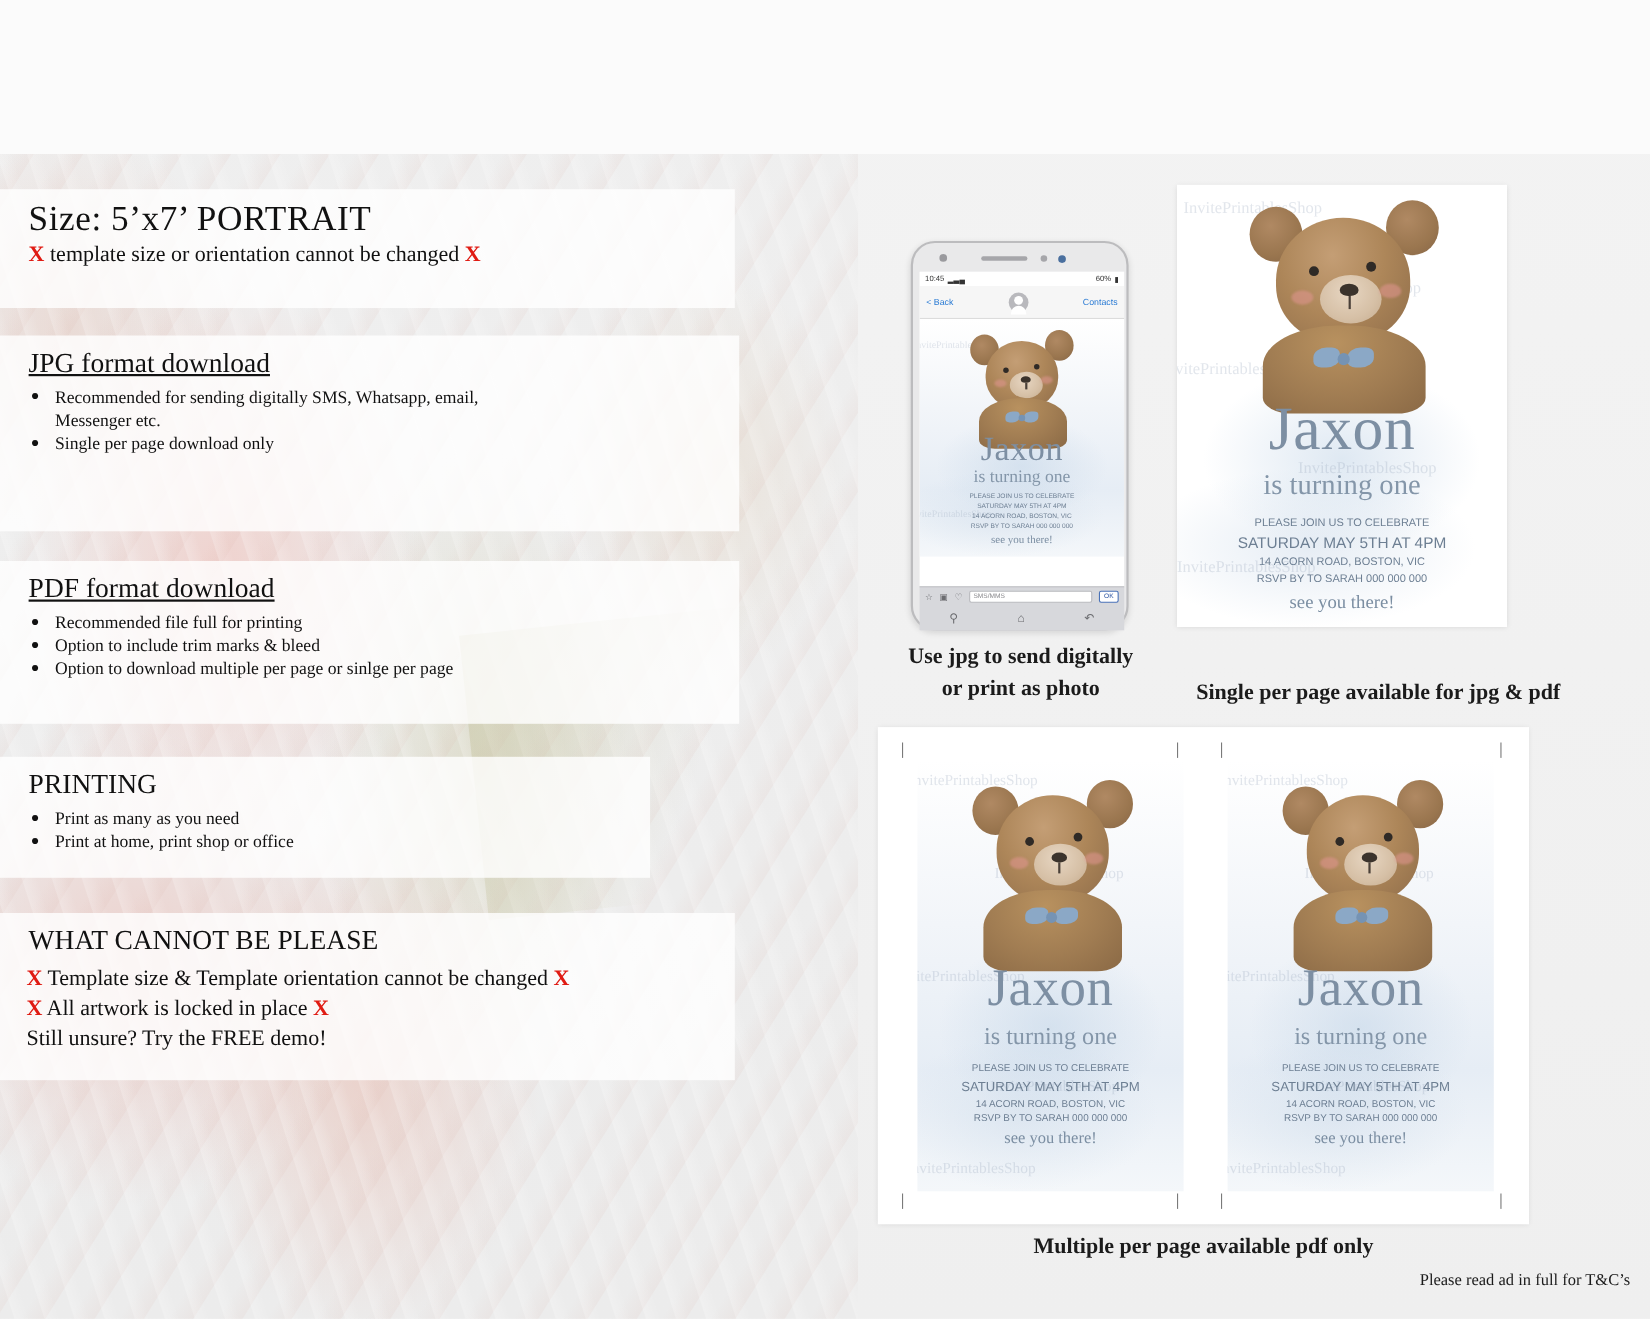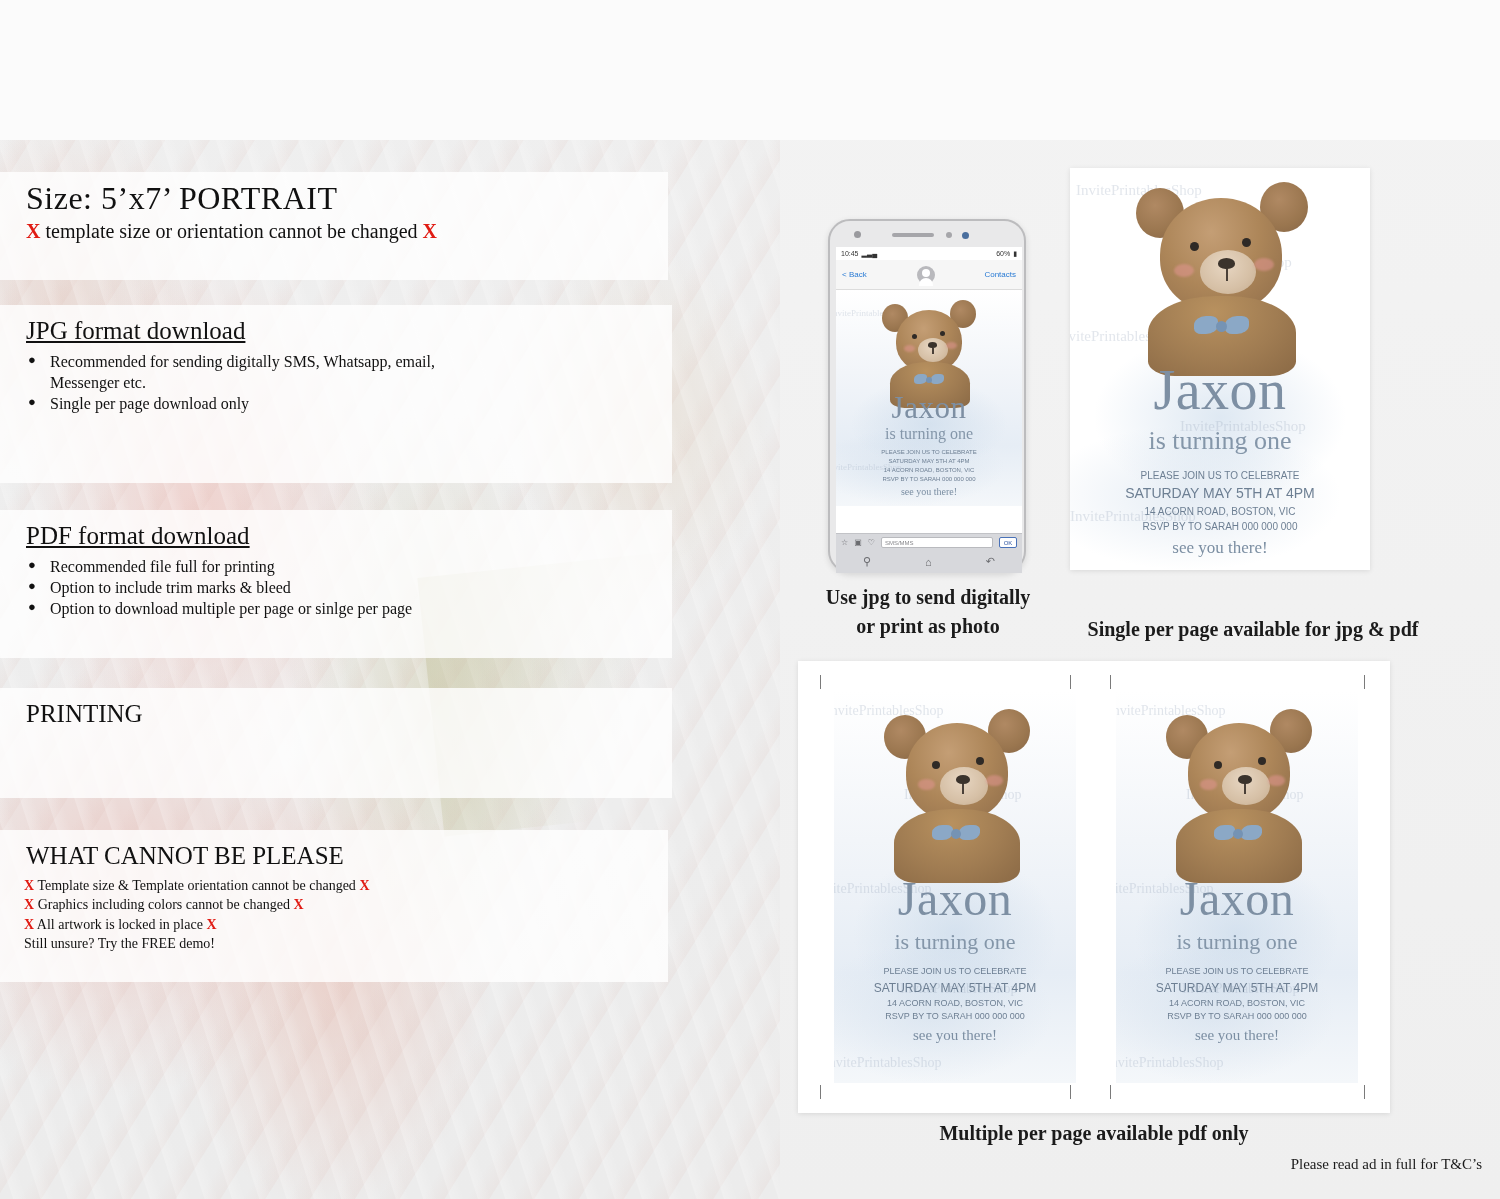--- a/index.html
+++ b/index.html
@@ -59,36 +59,36 @@
   
   .panel {
     position: absolute; left: 0;
     background: rgba(255,255,255,0.80);
     z-index: 4;
     padding: 10px 22px;
   }
   .panel-size   { top: 172px; width: 668px; height: 108px; }
   .panel-jpg    { top: 305px; width: 672px; height: 178px; }
   .panel-pdf    { top: 510px; width: 672px; height: 148px; }
-  .panel-print  { top: 688px; width: 672px; height: 110px; }
+  .panel-print  { top: 688px; width: 591px; height: 110px; }
   .panel-cannot { top: 830px; width: 668px; height: 152px; }
 
   .size-title { font-size: 32px; color: #111; letter-spacing: 0.5px; line-height: 1.05; margin: 0 0 4px 4px; }
   .size-note  { font-size: 20px; color: #111; margin-left: 4px; }
   .x-mark { color: #e01b13; font-weight: bold; }
 
   .sec-title { font-size: 25px; color: #111; text-decoration: underline; margin: 2px 0 6px 4px; }
   .sec-title-plain { font-size: 25px; color: #111; margin: 2px 0 6px 4px; }
   ul.bullets { margin: 0; padding-left: 28px; list-style: none; }
   ul.bullets li { font-size: 16px; color: #111; line-height: 1.32; position: relative; }
   ul.bullets li::before {
     content: "●"; position: absolute; left: -22px; top: 0; font-size: 13px; color: #111;
   }
   ul.bullets li.cont::before { content: ""; }
-  .cannot-line { font-size: 14px; color: #111; line-height: 1.38; margin-left: 2px; }
+  .cannot-line { font-size: 20px; color: #111; line-height: 1.38; margin-left: 2px; }
 
   
   .phone {
     position: absolute; left: 828px; top: 219px; width: 198px; height: 354px;
     background: #e9e9ea; border: 2px solid #bcbcbe; border-radius: 22px;
     box-shadow: 0 2px 6px rgba(0,0,0,0.12);
     z-index: 3;
   }
   .phone-top { position: absolute; left: 0; top: 0; width: 100%; height: 26px; }
   .phone-cam { position: absolute; left: 24px; top: 10px; width: 7px; height: 7px; border-radius: 50%; background: #9a9a9e; }
@@ -245,32 +245,31 @@
   <div class="sec-title">PDF format download</div>
   <ul class="bullets">
     <li>Recommended file full for printing</li>
     <li>Option to include trim marks &amp; bleed</li>
     <li>Option to download multiple per page or sinlge per page</li>
   </ul>
 </div>
 
 <div class="panel panel-print">
   <div class="sec-title-plain">PRINTING</div>
+  <ul class="bullets">
+    <li>Print as many as you need</li>
+    <li>Print at home, print shop or office</li>
+  </ul>
 </div>
 
 <div class="panel panel-cannot">
   <div class="sec-title-plain">WHAT CANNOT BE PLEASE</div>
   <div class="cannot-line">
     <span class="x-mark">X</span>
     <span>Template size &amp; Template orientation cannot be changed</span>
-    <span class="x-mark">X</span>
-  </div>
-  <div class="cannot-line">
-    <span class="x-mark">X</span>
-    <span>Graphics including colors cannot be changed</span>
     <span class="x-mark">X</span>
   </div>
   <div class="cannot-line">
     <span class="x-mark">X</span>
     <span>All artwork is locked in place</span>
     <span class="x-mark">X</span>
   </div>
   <div class="cannot-line">
     <span>Still unsure? Try the FREE demo!</span>
   </div>

